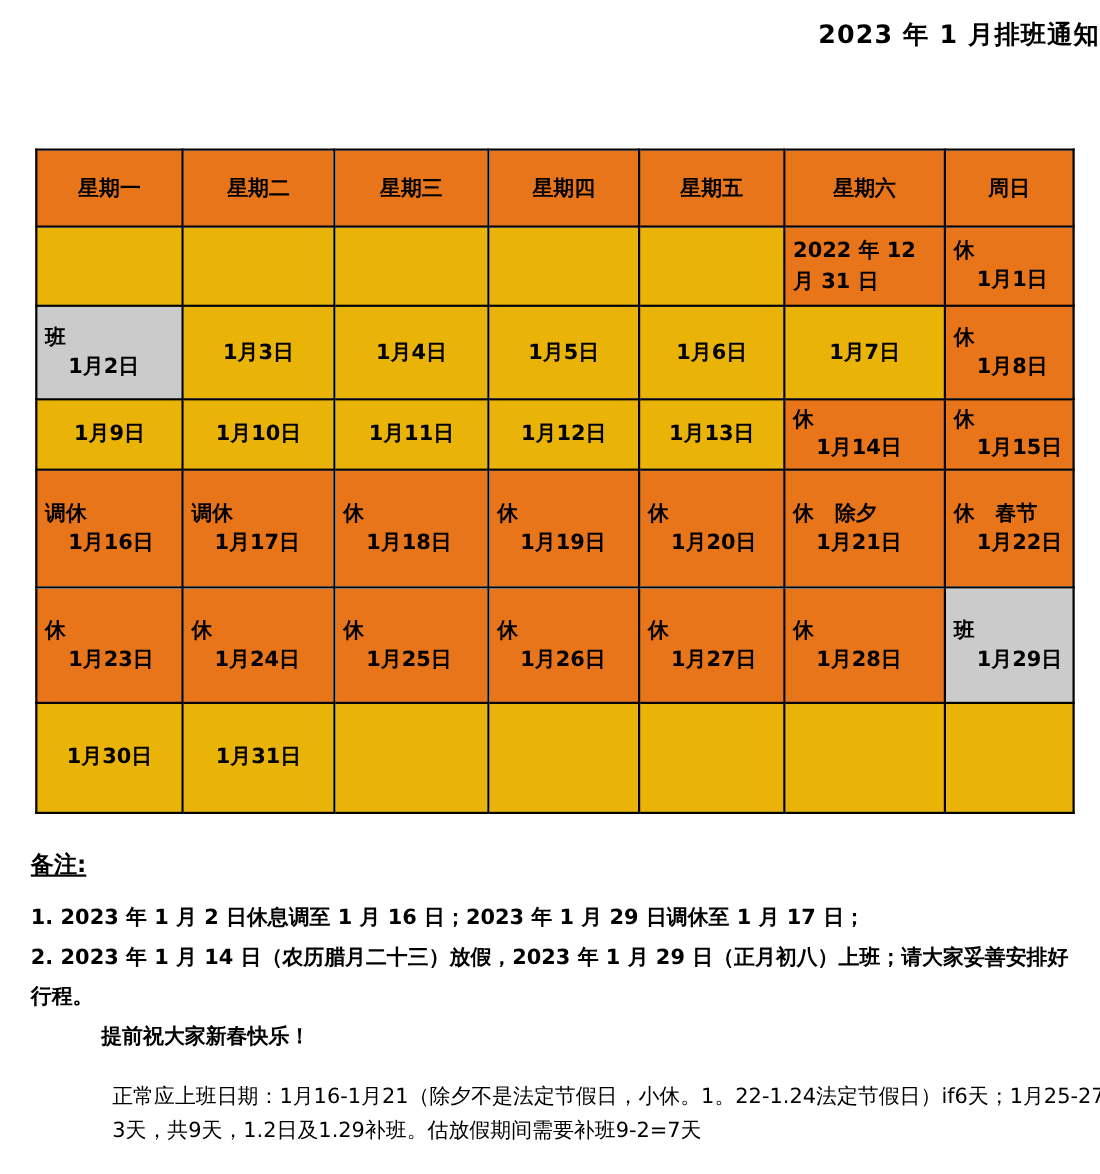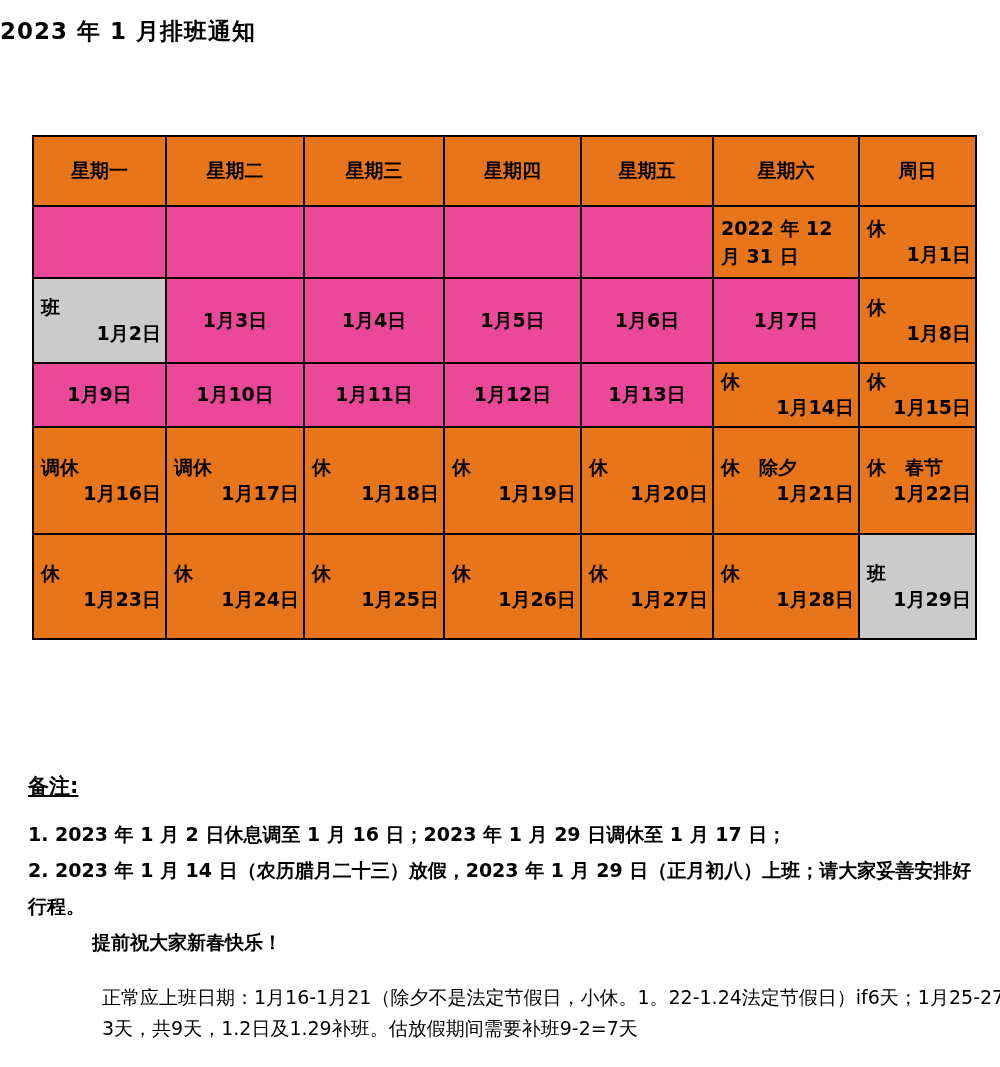--- a/index.html
+++ b/index.html
@@ -10,21 +10,21 @@
   html, body {
     width: 1000px; height: 1067px;
     background: #ffffff;
     font-family: "DejaVu Sans", sans-serif;
     color: #000;
     position: relative;
   }
   .page-title {
     position: absolute;
     top: 16px; left: 0; width: 1000px;
-    text-align: left;
+    text-align: right;
     font-size: 23px;
     font-weight: bold;
     letter-spacing: 1px;
   }
   .calendar-wrap {
     position: absolute;
     top: 135px; left: 32px;
   }
   table.calendar {
     border-collapse: collapse;
@@ -38,29 +38,29 @@
     vertical-align: middle;
     padding: 2px 4px;
     overflow: hidden;
   }
   table.calendar th {
     background: var(--orange);
     text-align: center;
   }
   td.bg-rest { background: var(--orange); }
   td.bg-makeup { background: var(--gray); }
-  td.bg-none { background: #ec4899; }
+  td.bg-none { background: #eab308; }
   td .tag {
     text-align: left;
     padding-left: 3px;
     line-height: 1.35;
     white-space: pre;
   }
   td .date {
-    text-align: right;
+    text-align: left;
     padding-left: 24px;
     line-height: 1.35;
     white-space: nowrap;
   }
   td:not(.tagged) .date {
     text-align: center;
     padding-left: 0;
   }
   td.left-align .date {
     text-align: left;
@@ -241,20 +241,33 @@
           </td>
           <td class="bg-rest tagged">
             <div class="tag">休</div>
             <div class="date">1月28日</div>
           </td>
           <td class="bg-makeup tagged">
             <div class="tag">班</div>
             <div class="date">1月29日</div>
           </td>
         </tr>
+        <tr style="height: 100px;">
+          <td class="bg-none">
+            <div class="date">1月30日</div>
+          </td>
+          <td class="bg-none">
+            <div class="date">1月31日</div>
+          </td>
+          <td class="bg-none"></td>
+          <td class="bg-none"></td>
+          <td class="bg-none"></td>
+          <td class="bg-none"></td>
+          <td class="bg-none"></td>
+        </tr>
       </tbody>
   </table>
 </div>
 
 <div class="notes">
   <div class="notes-heading">备注:</div>
   <p class="note-item">1. 2023 年 1 月 2 日休息调至 1 月 16 日；2023 年 1 月 29 日调休至 1 月 17 日；</p>
   <p class="note-item">2. 2023 年 1 月 14 日（农历腊月二十三）放假，2023 年 1 月 29 日（正月初八）上班；请大家妥善安排好行程。</p>
   <p class="greeting">提前祝大家新春快乐！</p>
 </div>

